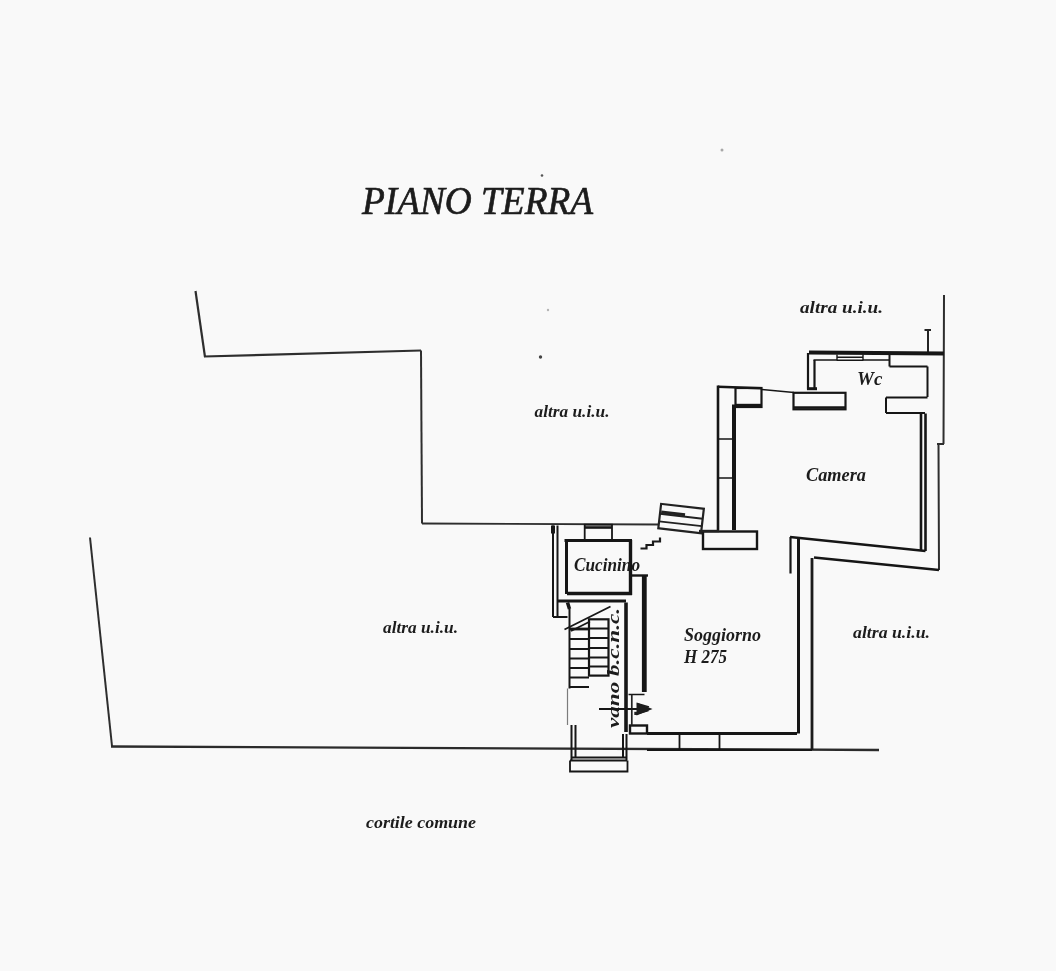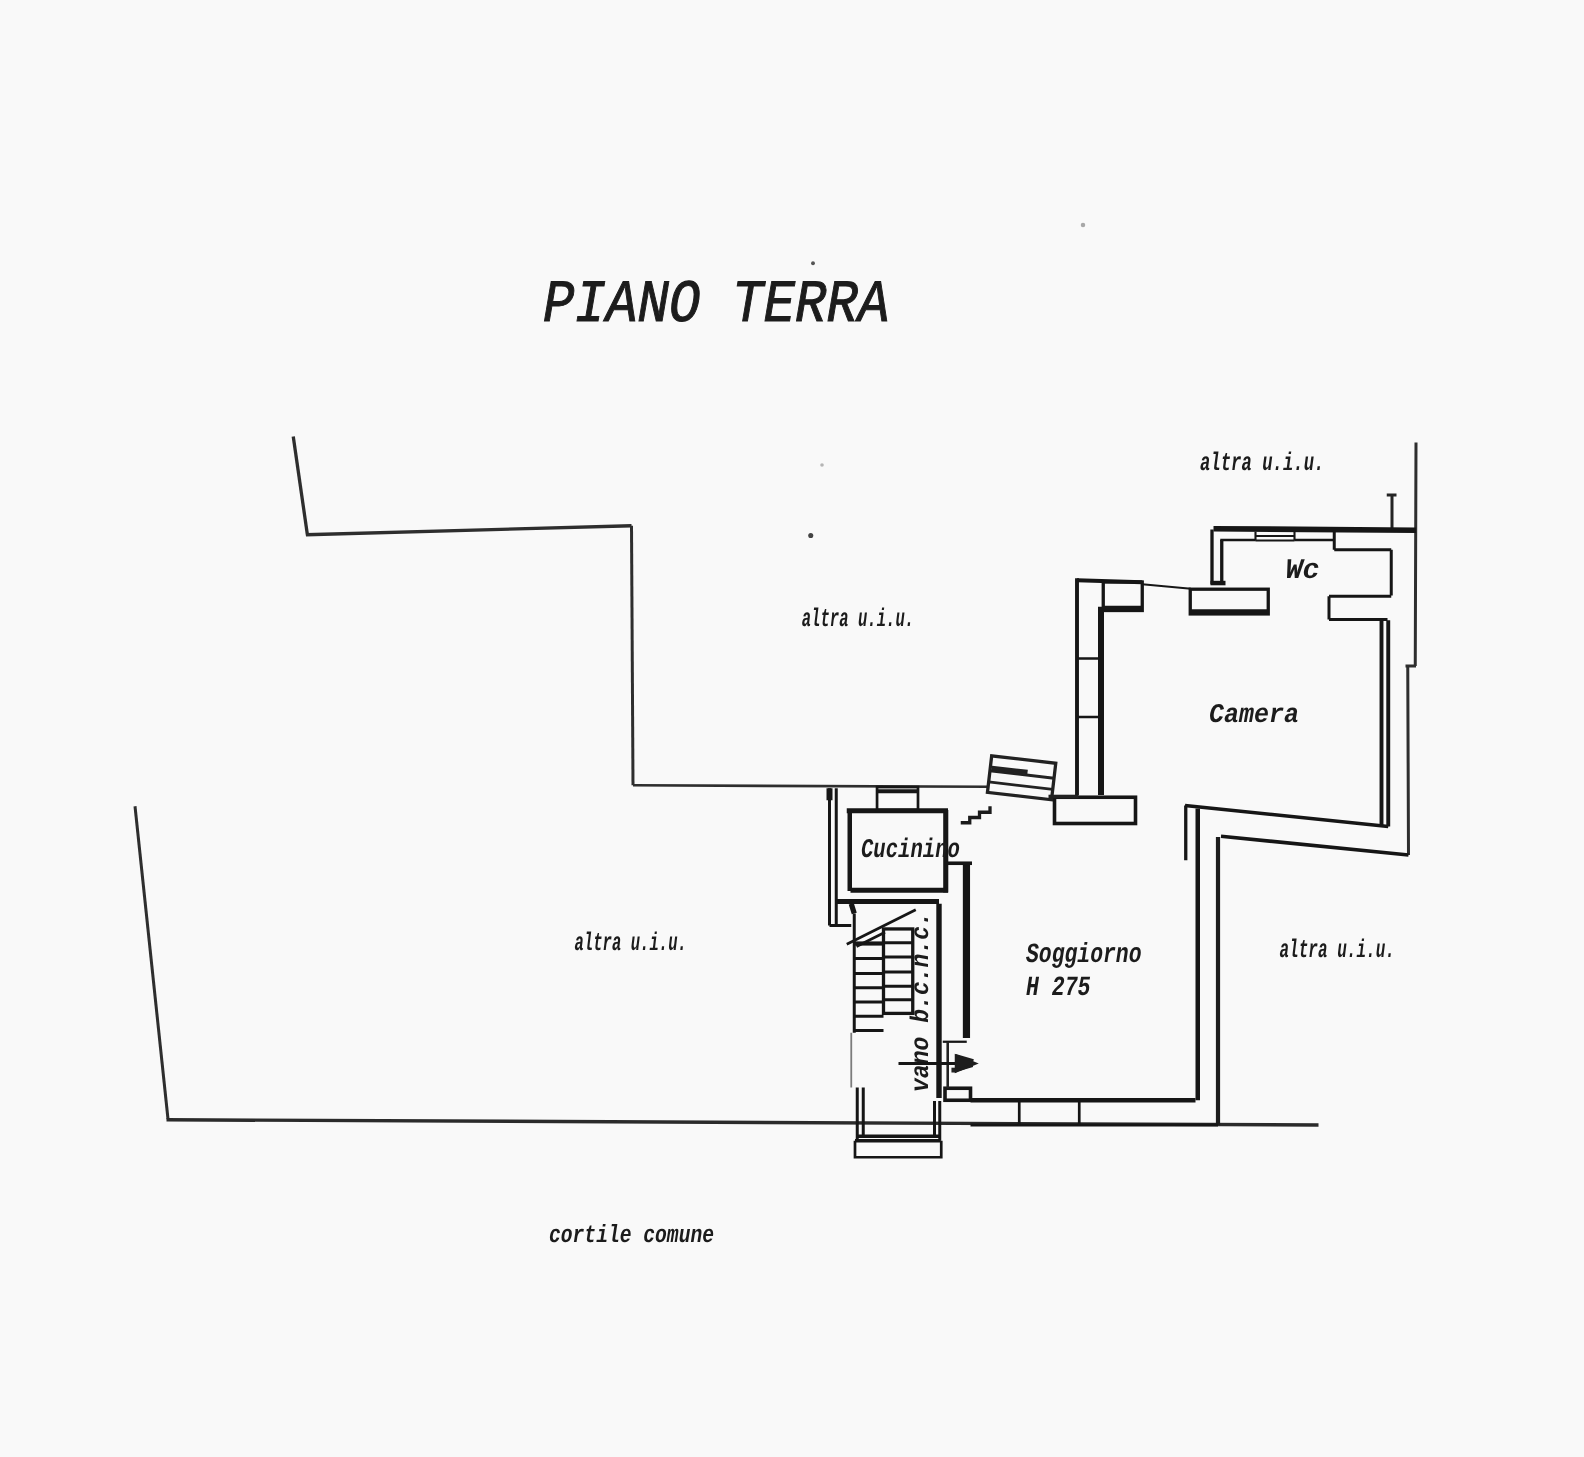--- a/index.html
+++ b/index.html
@@ -1,17 +1,17 @@
 <!DOCTYPE html>
 <html><head>
 <meta charset="utf-8">
 <style>
   html,body{margin:0;padding:0;background:#ffffff;}
   .page{position:relative;width:1056px;height:971px;background:#f9f9f9;overflow:hidden;
-        font-family:Liberation Mono, monospace;}
+        font-family:Liberation Serif, serif;}
   svg{position:absolute;left:0;top:0;}
   text{fill:#1c1c1c;}
 </style>
 </head>
 <body>
 <div class="page">
 <svg width="1056" height="971" viewBox="0 0 1056 971">
 
   <text x="362" y="214" font-size="40" font-style="italic" font-weight="500" textLength="231" lengthAdjust="spacingAndGlyphs" stroke="#1c1c1c" stroke-width="0.7">PIANO TERRA</text>
 

